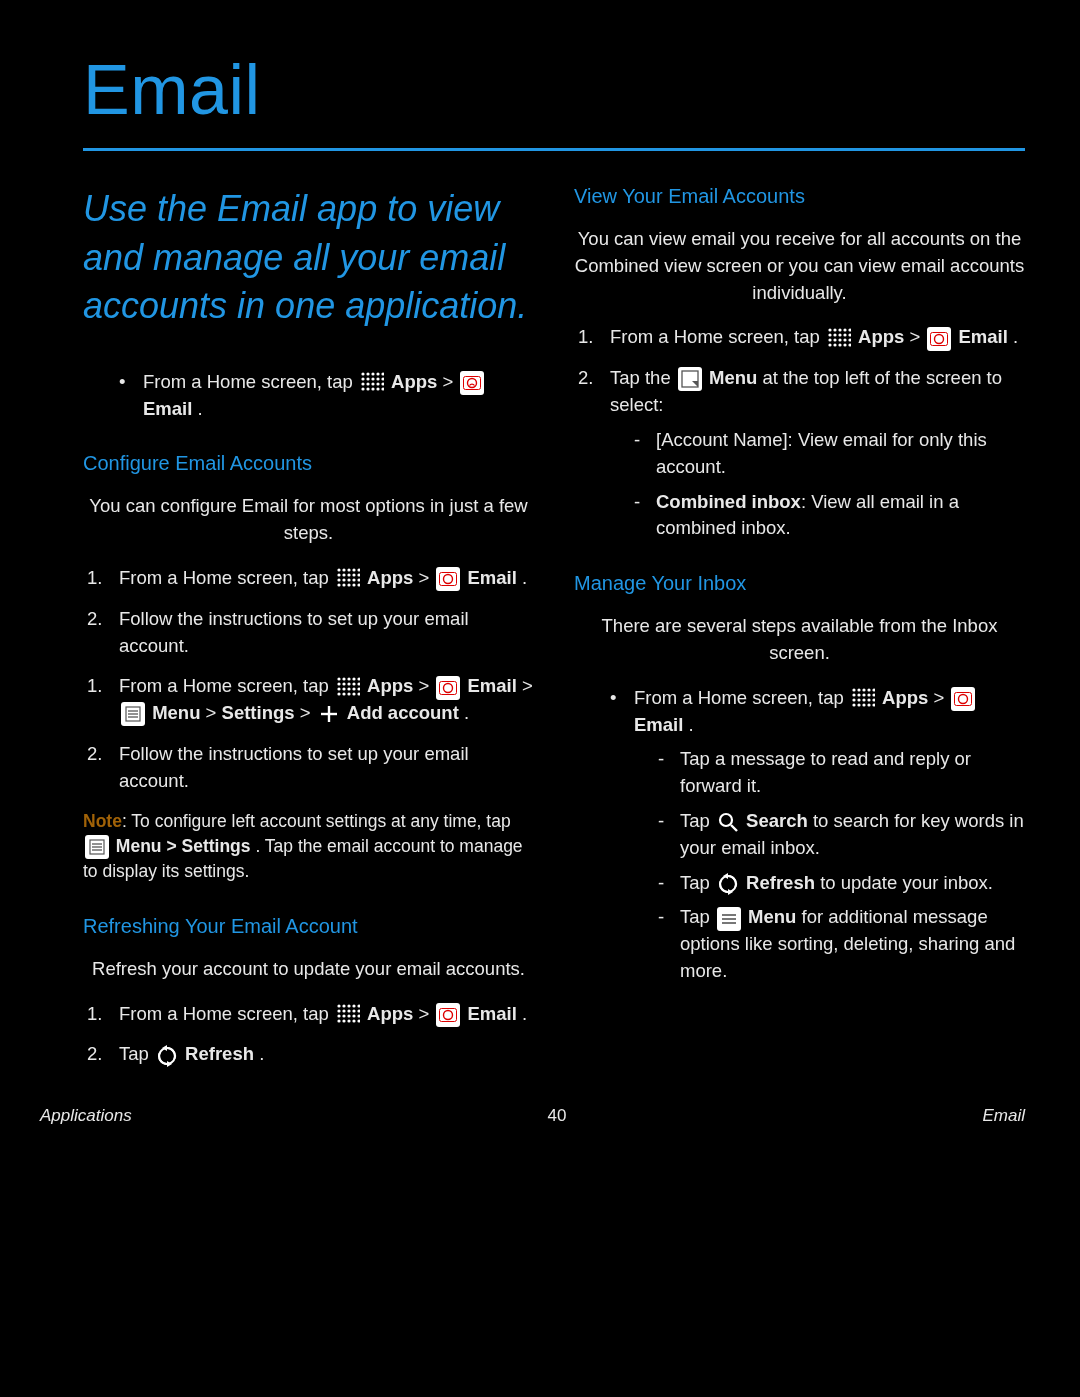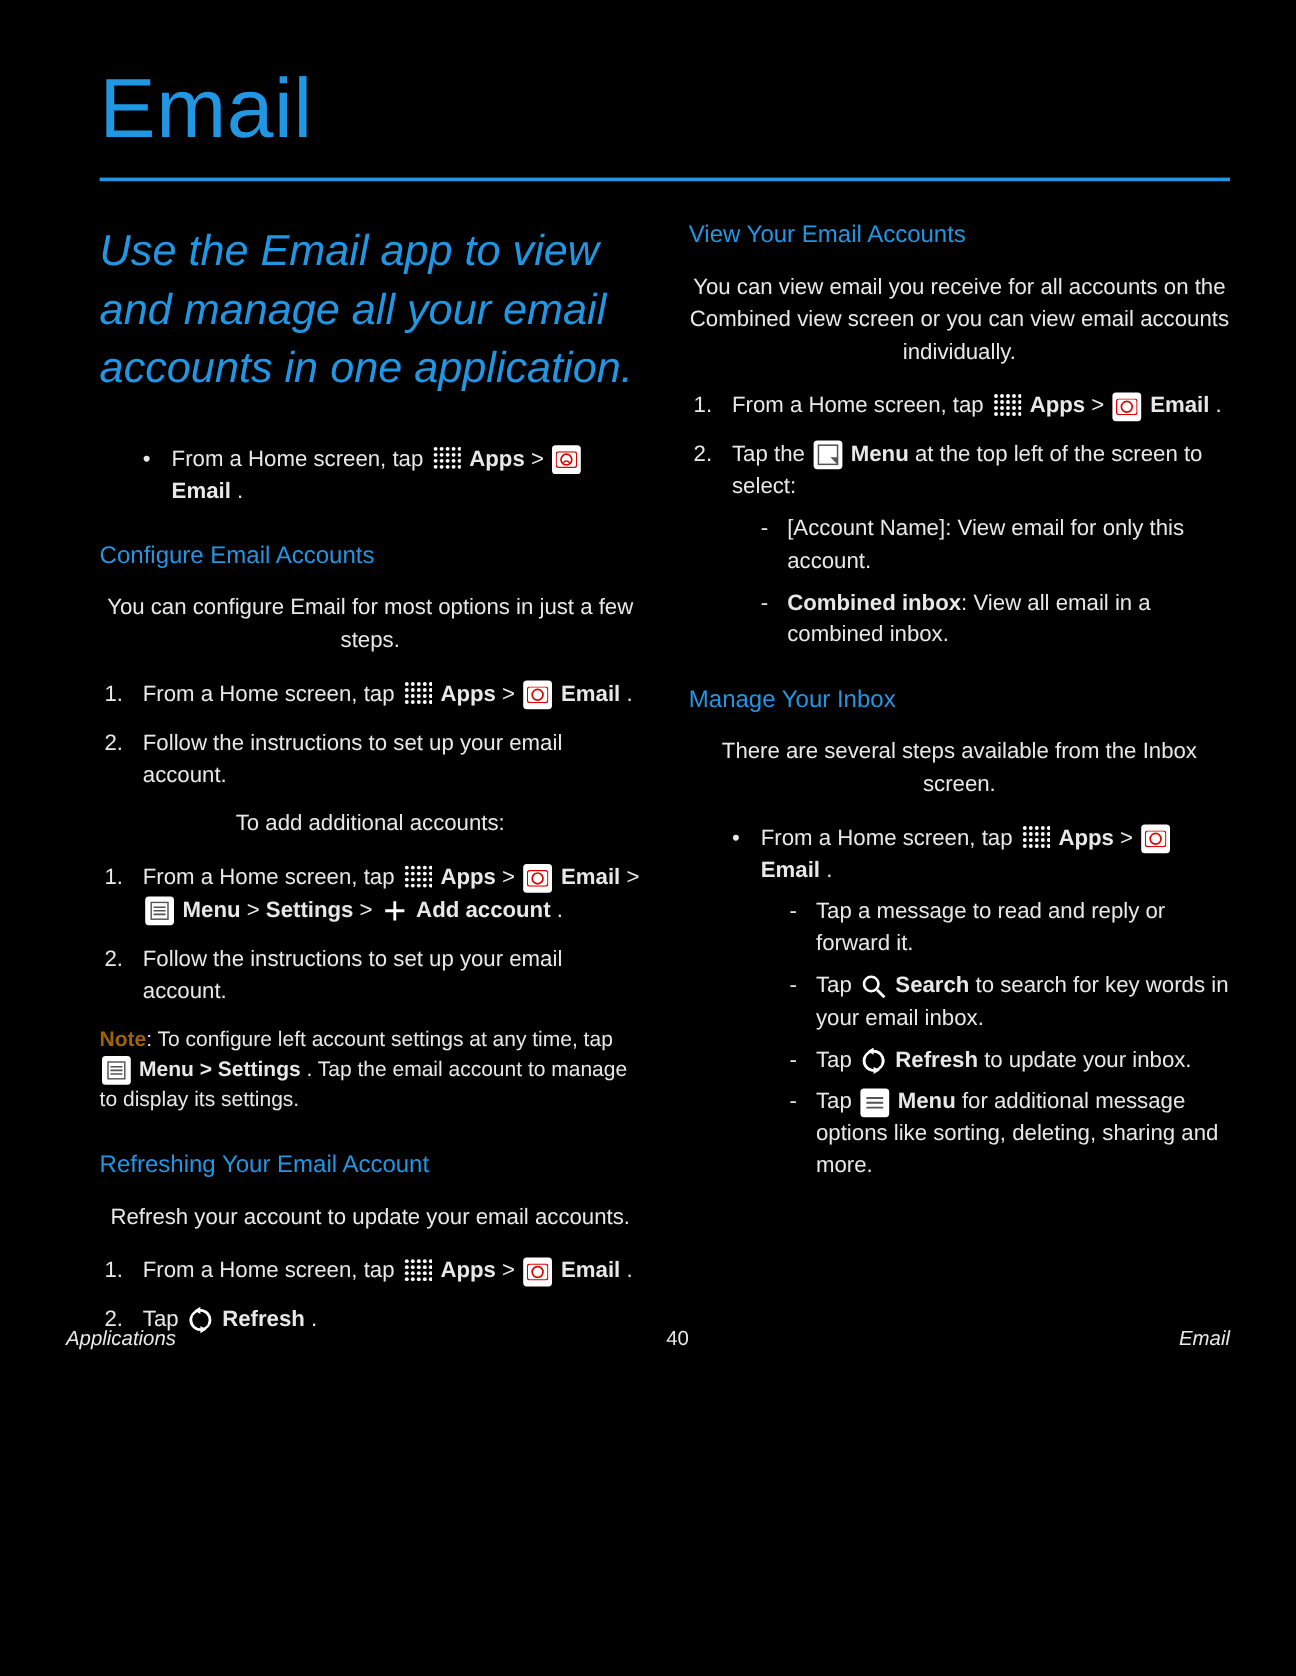--- a/index.html
+++ b/index.html
@@ -31,21 +31,21 @@
   .email-ic svg { width:18px; height:14px; }
   .menu-ic { width: 24px; height: 24px; background:#fff; border-radius:3px; display:inline-flex; align-items:center; justify-content:center; vertical-align:middle;}
   .menu-ic svg { width:16px; height:16px; }
   .add-ic { width: 22px; height: 22px; }
   .refresh-ic { width: 22px; height: 22px; }
   .search-ic { width: 22px; height: 22px; }
   .menuline-ic { width: 24px; height: 24px; background:#fff; border-radius:3px; display:inline-flex; align-items:center; justify-content:center; vertical-align:middle;}
   .menuline-ic svg { width:16px; height:12px; }
   .combined-ic { width: 24px; height: 24px; background:#fff; border-radius:3px; display:inline-flex; align-items:center; justify-content:center; vertical-align:middle;}
   .combined-ic svg { width:18px; height:18px; }
-  .footer { position: absolute; bottom: 38px; left: 55px; right: 55px; display:flex; justify-content:space-between; font-size:17px; font-style: italic; color:#e8e8e8;}
+  .footer { position: absolute; bottom: 38px; left: 40px; right: 55px; display:flex; justify-content:space-between; font-size:17px; font-style: italic; color:#e8e8e8;}
   .footer .center { font-style: normal; }
 </style>
 </head>
 <body>
 
 <div class="page">
   <h1 class="title">Email</h1>
   <hr class="hr">
   <div class="columns">
 
@@ -131,21 +131,20 @@
                 <rect x="0.5" y="0.5" width="17" height="13" rx="2" fill="#fff" stroke="#d00" stroke-width="1"></rect>
                 <circle cx="9" cy="7" r="4.5" fill="none" stroke="#d00" stroke-width="1.4"></circle>
               </svg>
             </span>
           <span class="bold"> Email</span>
           <span>.</span>
         </li>
         <li>Follow the instructions to set up your email account.</li>
       </ol>
 
-      <p class="para">To add additional accounts:</p>
       <ol class="step-list">
         <li>
           <span>From a Home screen, tap </span>
           <span class="icon apps-ic"><svg viewBox="0 0 24 24">
                 <g fill="#fff">
                   <circle cx="3" cy="3" r="1.6"></circle>
                   <circle cx="8" cy="3" r="1.6"></circle>
                   <circle cx="13" cy="3" r="1.6"></circle>
                   <circle cx="18" cy="3" r="1.6"></circle>
                   <circle cx="23" cy="3" r="1.6"></circle>

